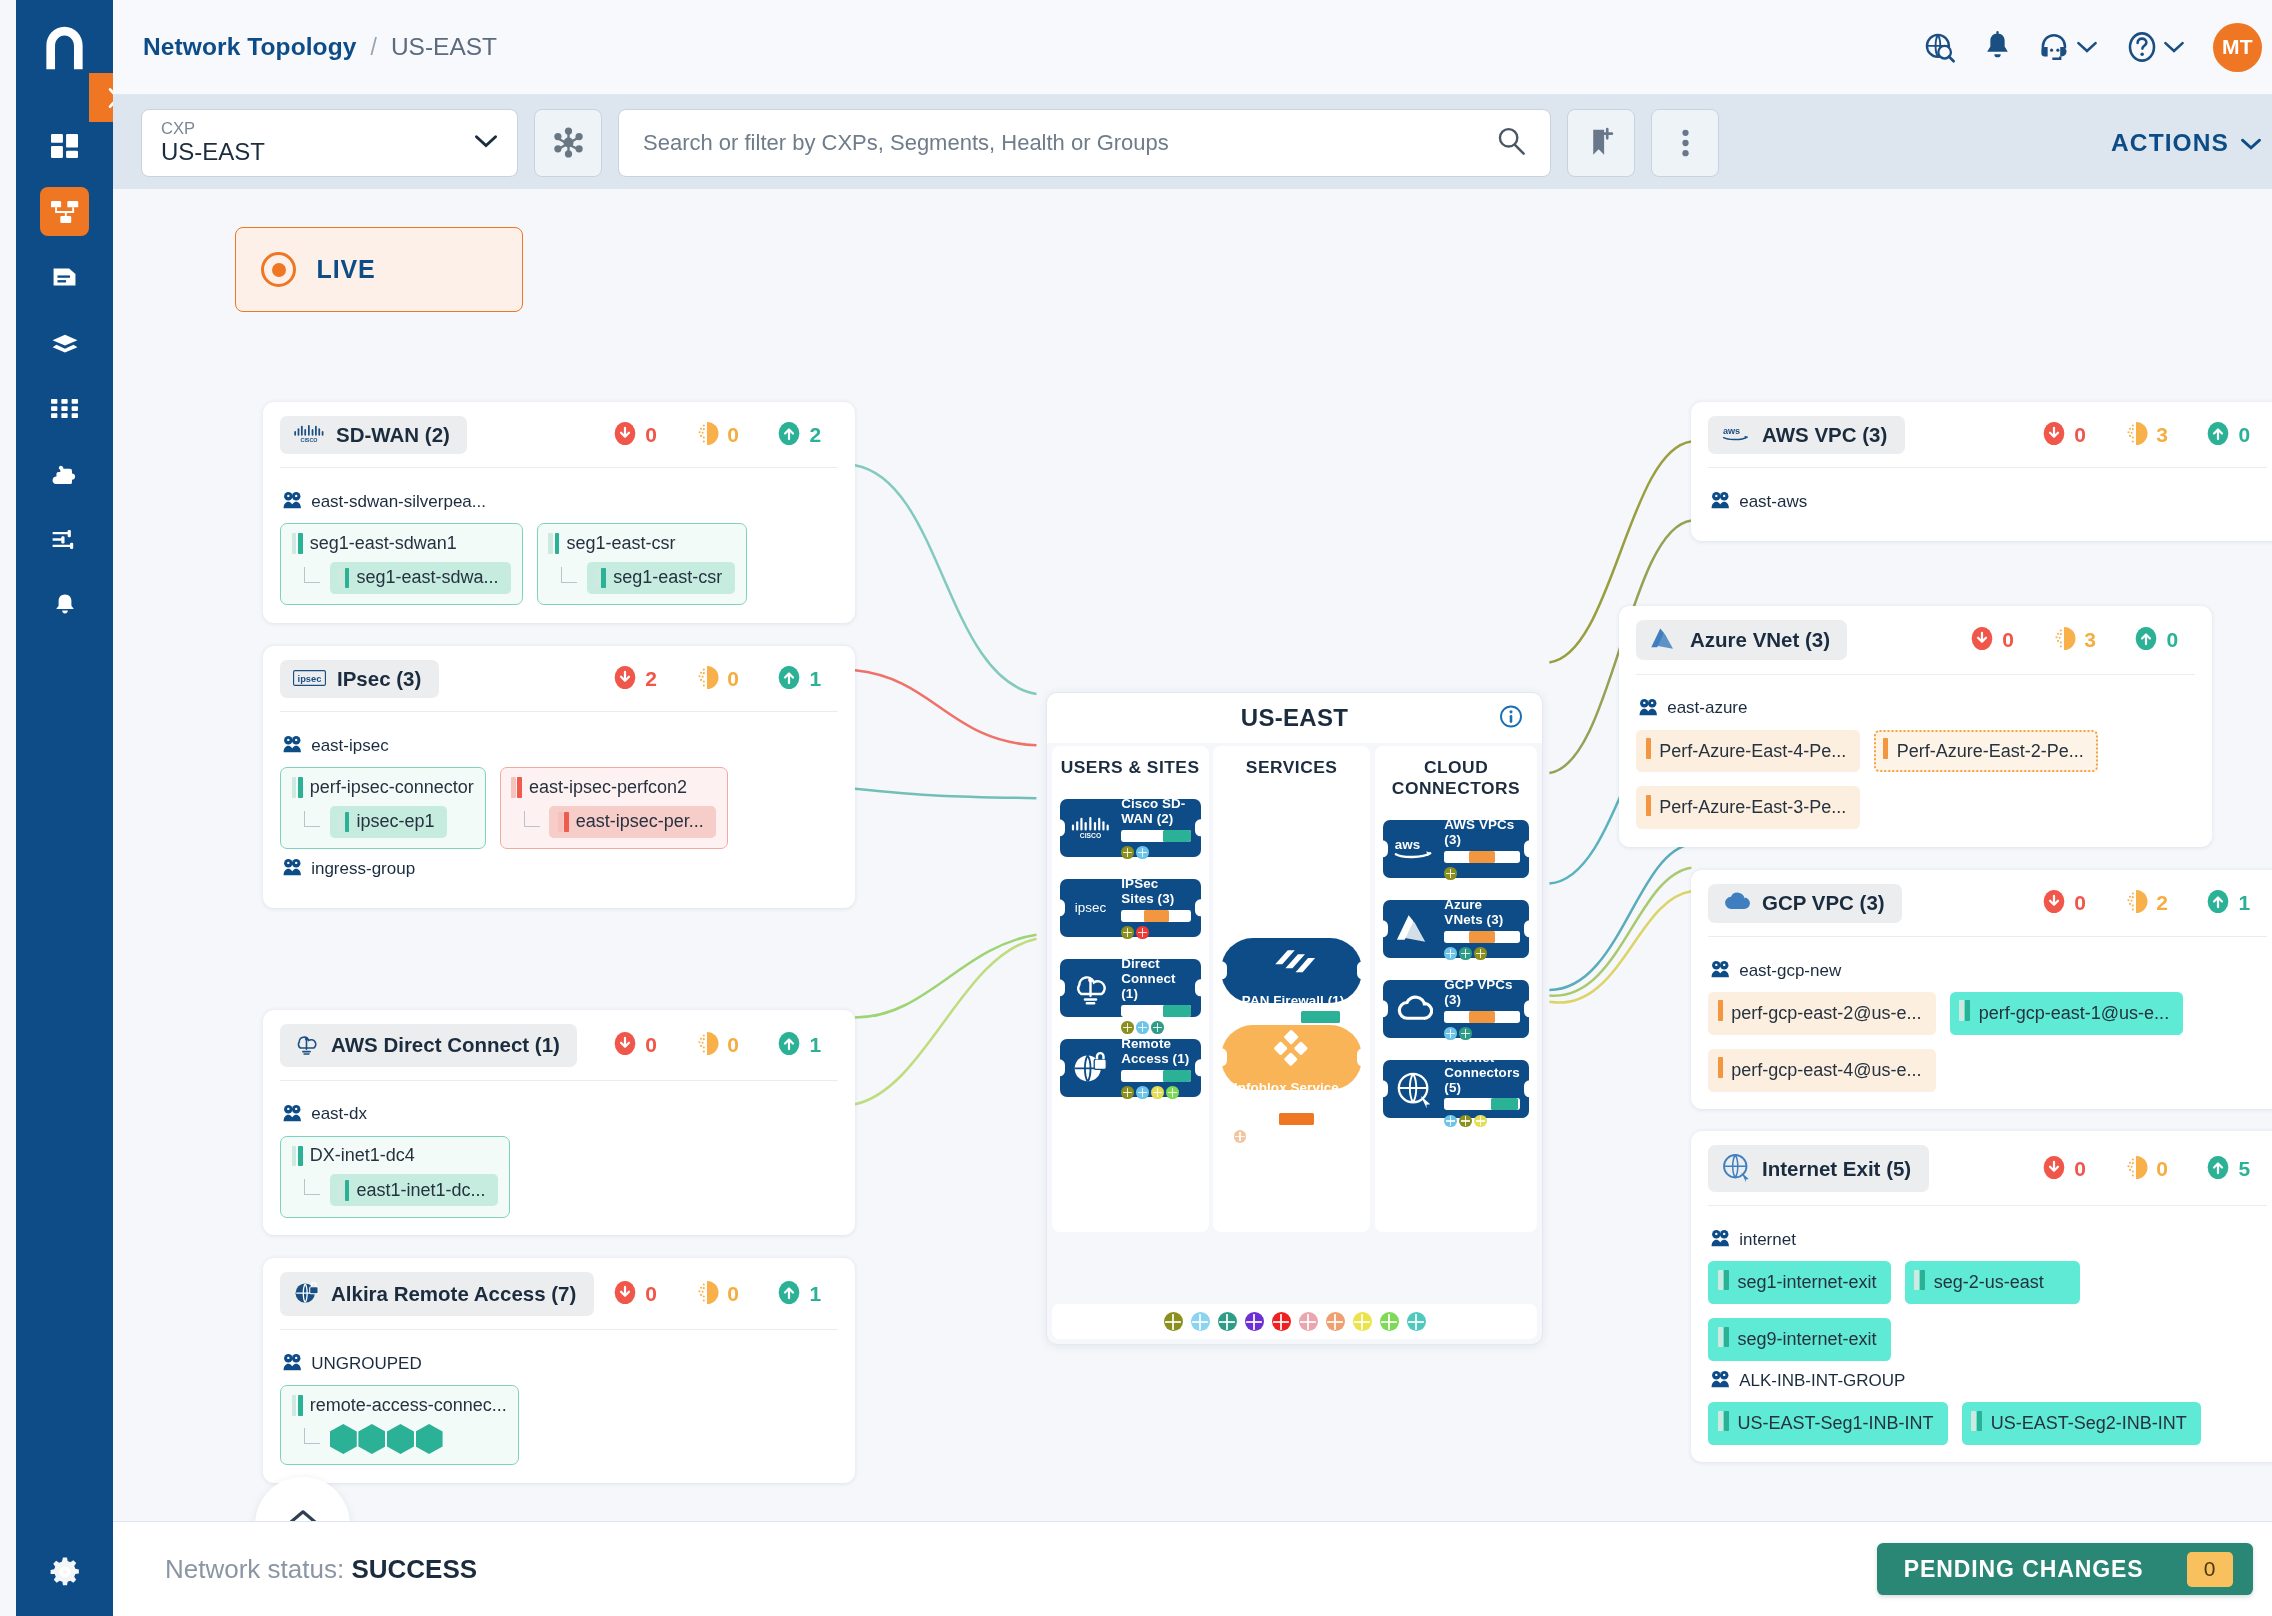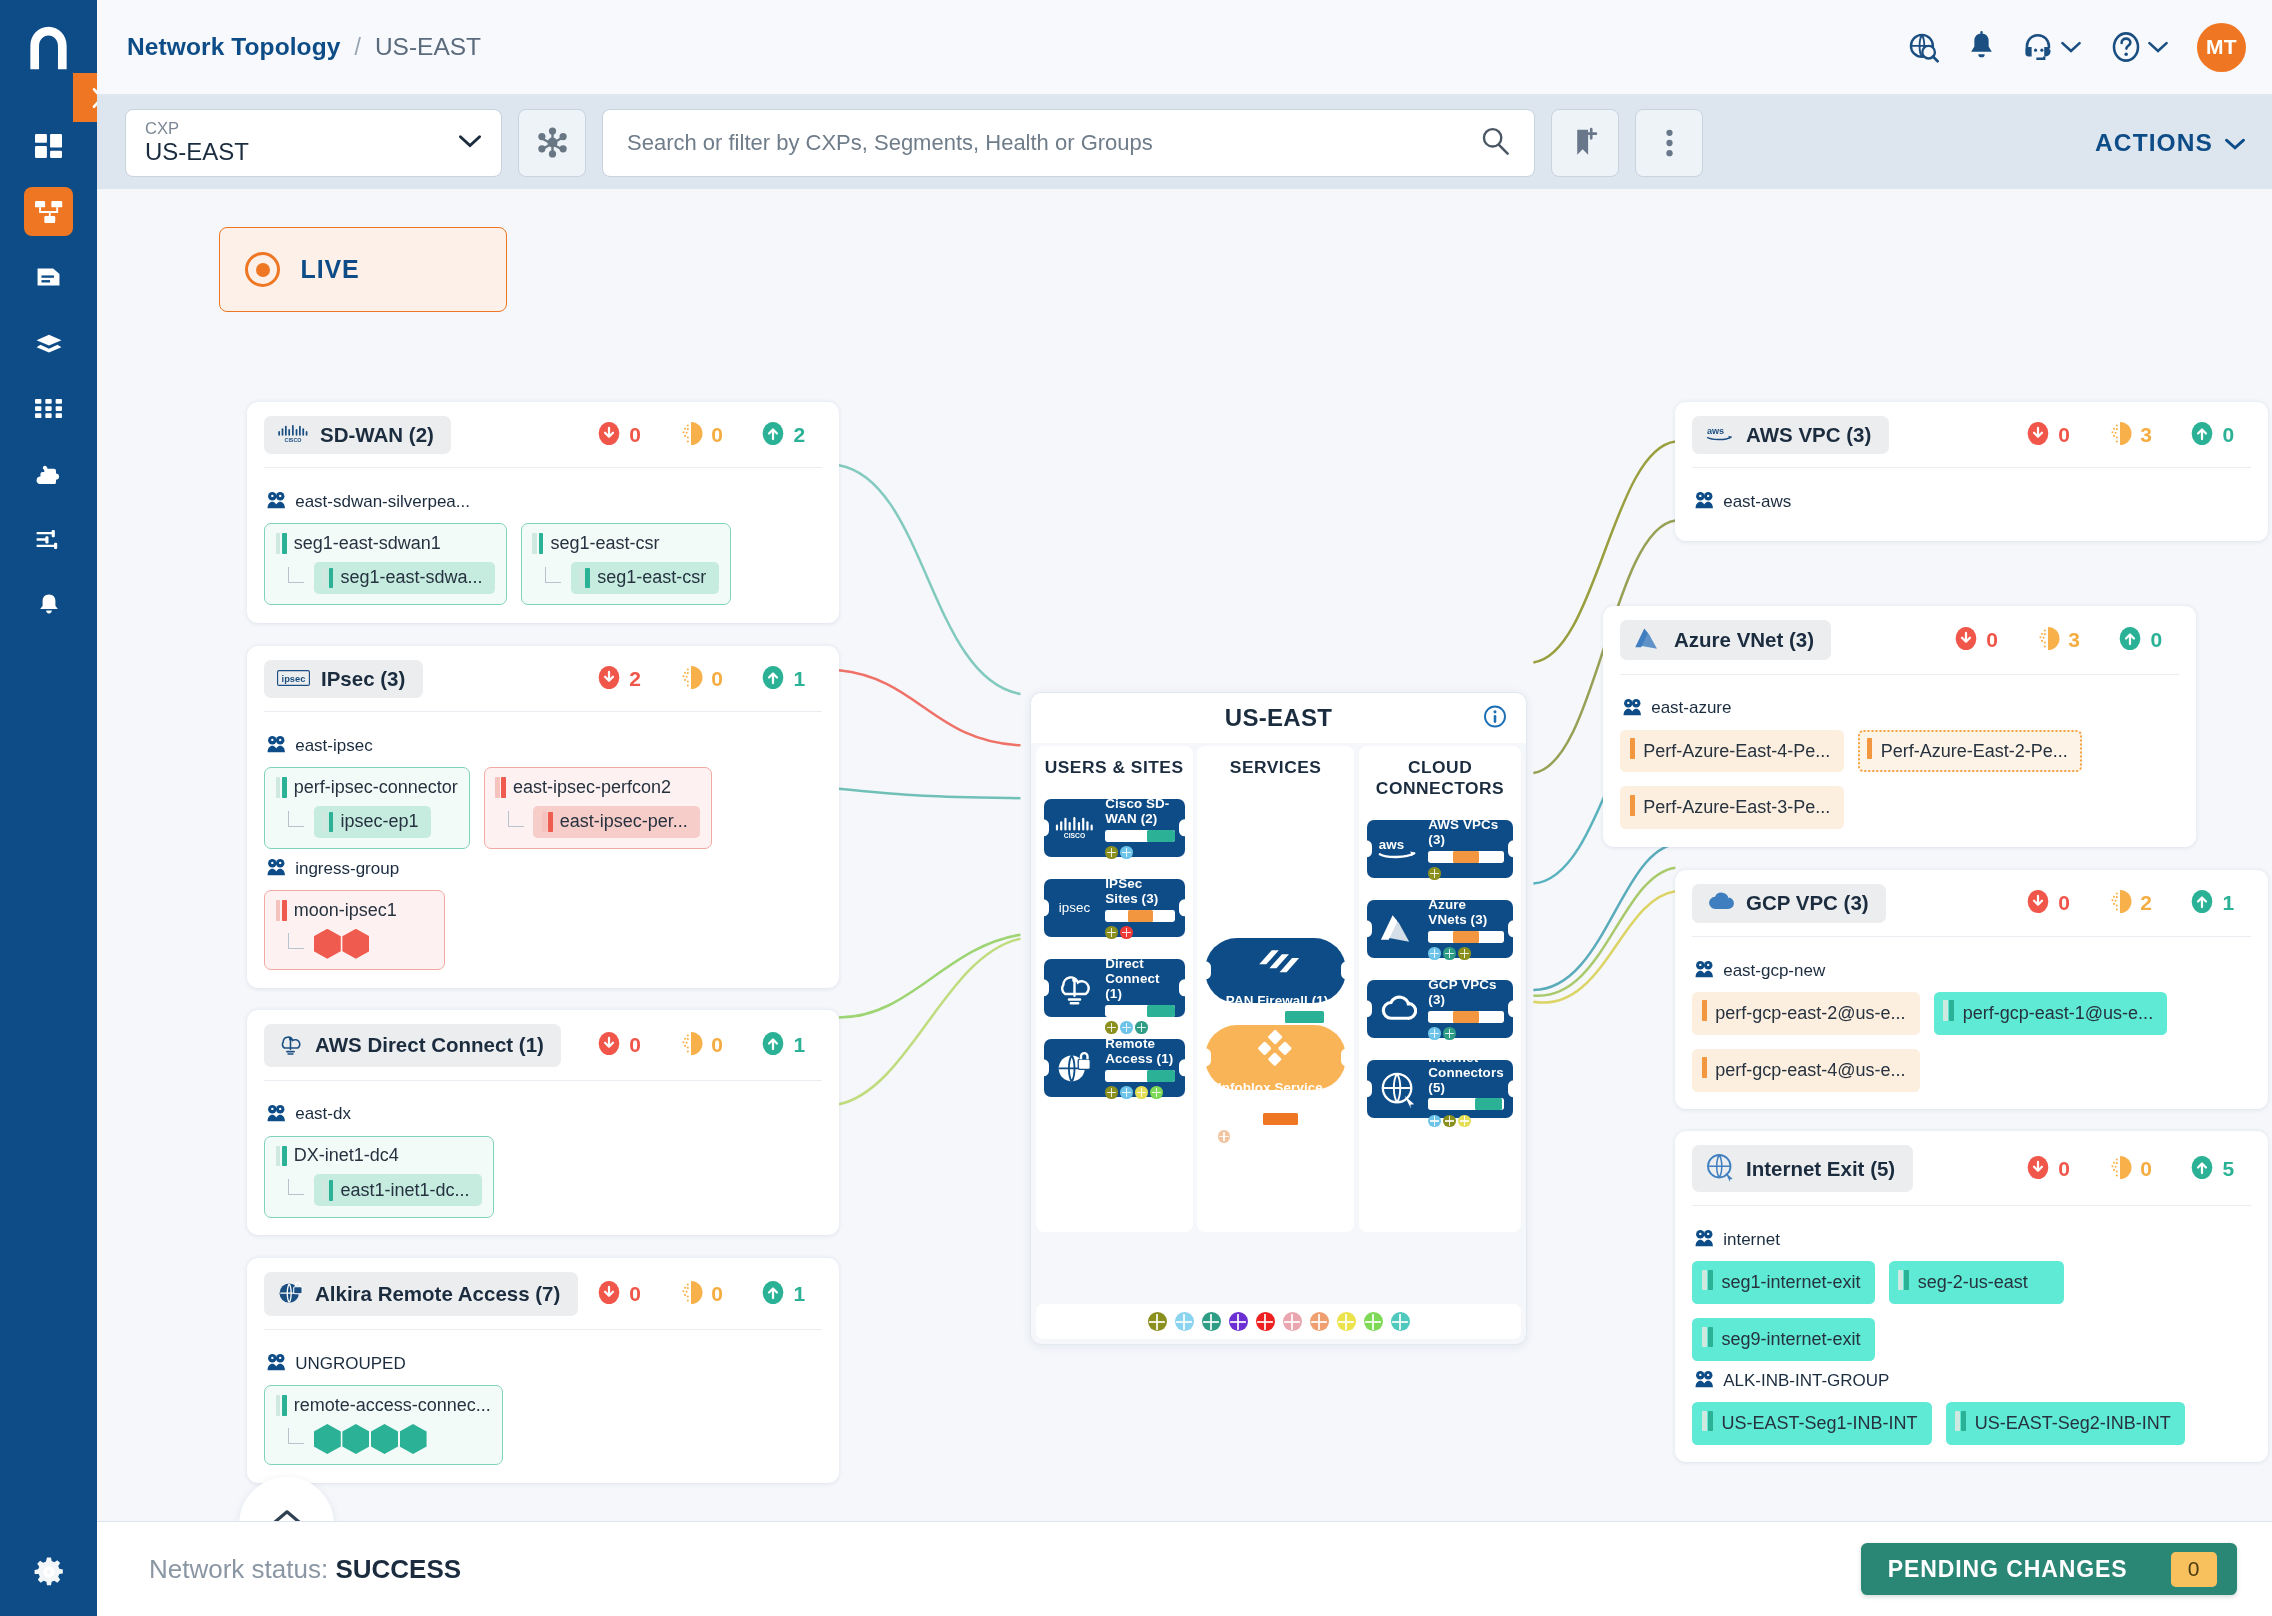--- a/index.html
+++ b/index.html
@@ -3,21 +3,21 @@
 <meta charset="utf-8">
 <style>
   * { box-sizing: border-box; margin:0; padding:0; }
   html,body { width:2273px; height:1616px; overflow:hidden; }
   body {
     font-family: "Liberation Sans", sans-serif;
     background:#f5f7fb;
     color:#1b2c3f;
     -webkit-font-smoothing:antialiased;
   }
-  .app { position:relative; width:1926px; height:1616px; }
+  .app { position:relative; width:1926px; height:1616px;margin-left:16px; }
 
   
   .rail {
     position:absolute; left:0; top:0; width:97px; height:1616px;
     background:#0d4c86; display:flex; flex-direction:column; align-items:center;
   }
   .rail-logo { margin-top:20.5px; width:55px; height:55px; display:flex; align-items:center; justify-content:center; }
   .rail-items { margin-top:46px; display:flex; flex-direction:column; align-items:center; gap:16.6px; width:100%; }
   .rail-btn {
     width:49px; height:49px; border-radius:8px; display:flex; align-items:center; justify-content:center;
@@ -645,38 +645,20 @@
           <div class="group-row">
             <span><svg width="20.5" height="20.5" viewBox="0 0 26 26">
                     <circle cx="8" cy="8" r="5.4" fill="#0d4c86"></circle>
                     <circle cx="18" cy="8" r="5.4" fill="#0d4c86"></circle>
                     <path d="M2 23c0-5 3-8 6-8s6 3 6 8zM12 23c0-5 3-8 6-8s6 3 6 8z" fill="#0d4c86"></path>
                     <circle cx="8" cy="7.5" r="1.5" fill="#fff"></circle>
                     <circle cx="18" cy="7.5" r="1.5" fill="#fff"></circle>
                   </svg></span>
             <span class="group-name">ingress-group</span>
           </div>
-          <div class="chip-row">
-                <div class="conn-box bad">
-            <div class="conn-title">
-                    <span class="bar2">
-                      <i style="background:#f6c2bd"></i>
-                      <i style="background:#ef5b4f"></i>
-                    </span>
-                    <span>moon-ipsec1</span>
-                  </div>
-            <div class="conn-sub">
-              <span class="elbow"></span>
-              <span class="hexrow">
-                      <span class="hex bad"></span>
-                      <span class="hex bad"></span>
-                    </span>
-                  </div>
-          </div>
-              </div>
         </div>
           </div>
       </div>
       <div class="panel" style="left:150px; top:821px; width:592px;">
         <div class="panel-head">
           <div class="panel-chip">
             <span><svg width="27" height="25.5" viewBox="0 0 44 42">
                   <path d="M10 18a8 8 0 0115.6-2.4A7 7 0 1134 28H12a7 7 0 01-2-10z" fill="none" stroke="#1b4f82" stroke-width="2.6"></path>
                   <path d="M22 14v16M16 34h12M18 38h8" stroke="#1b4f82" stroke-width="2.6" stroke-linecap="round"></path>
                   <circle cx="22" cy="13" r="2.6" fill="#1b4f82"></circle>

